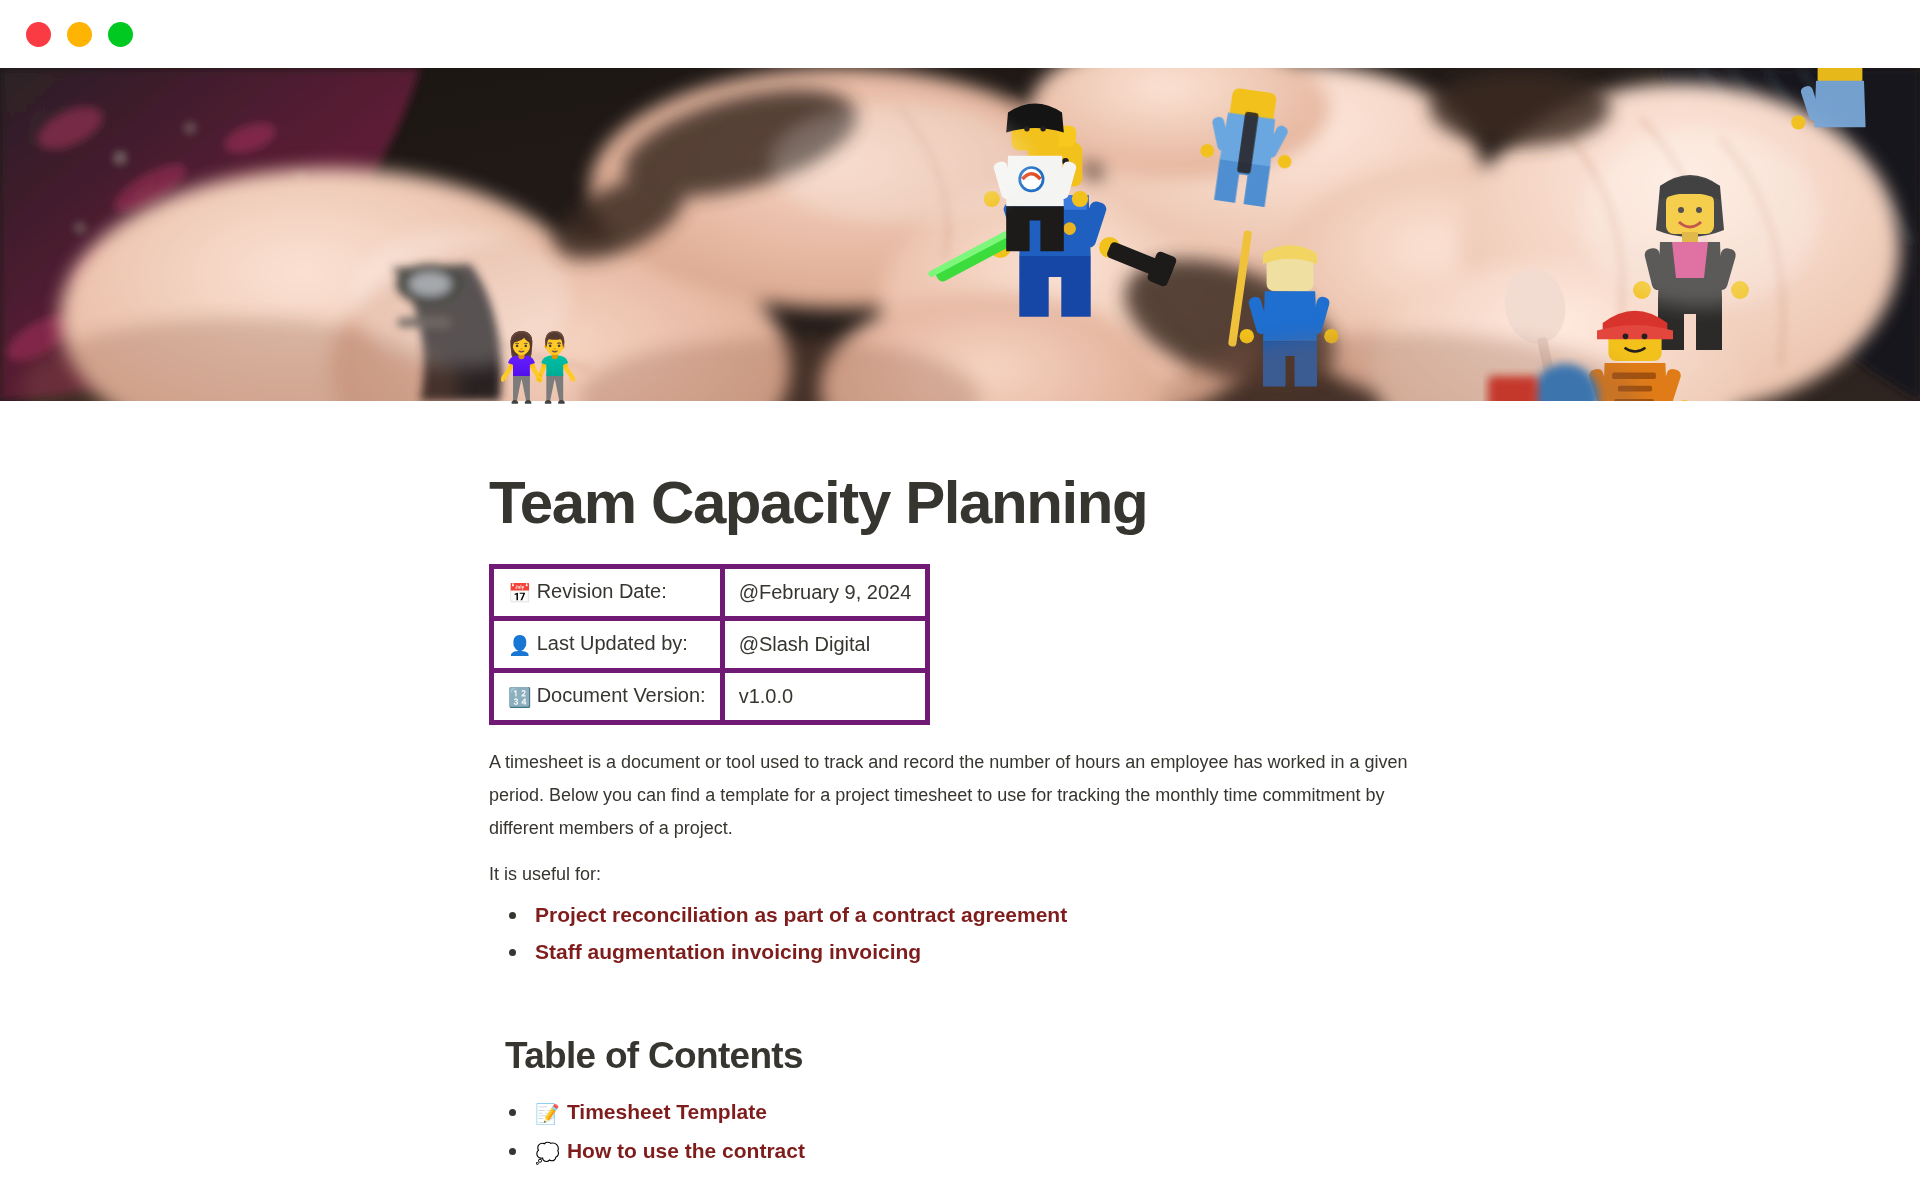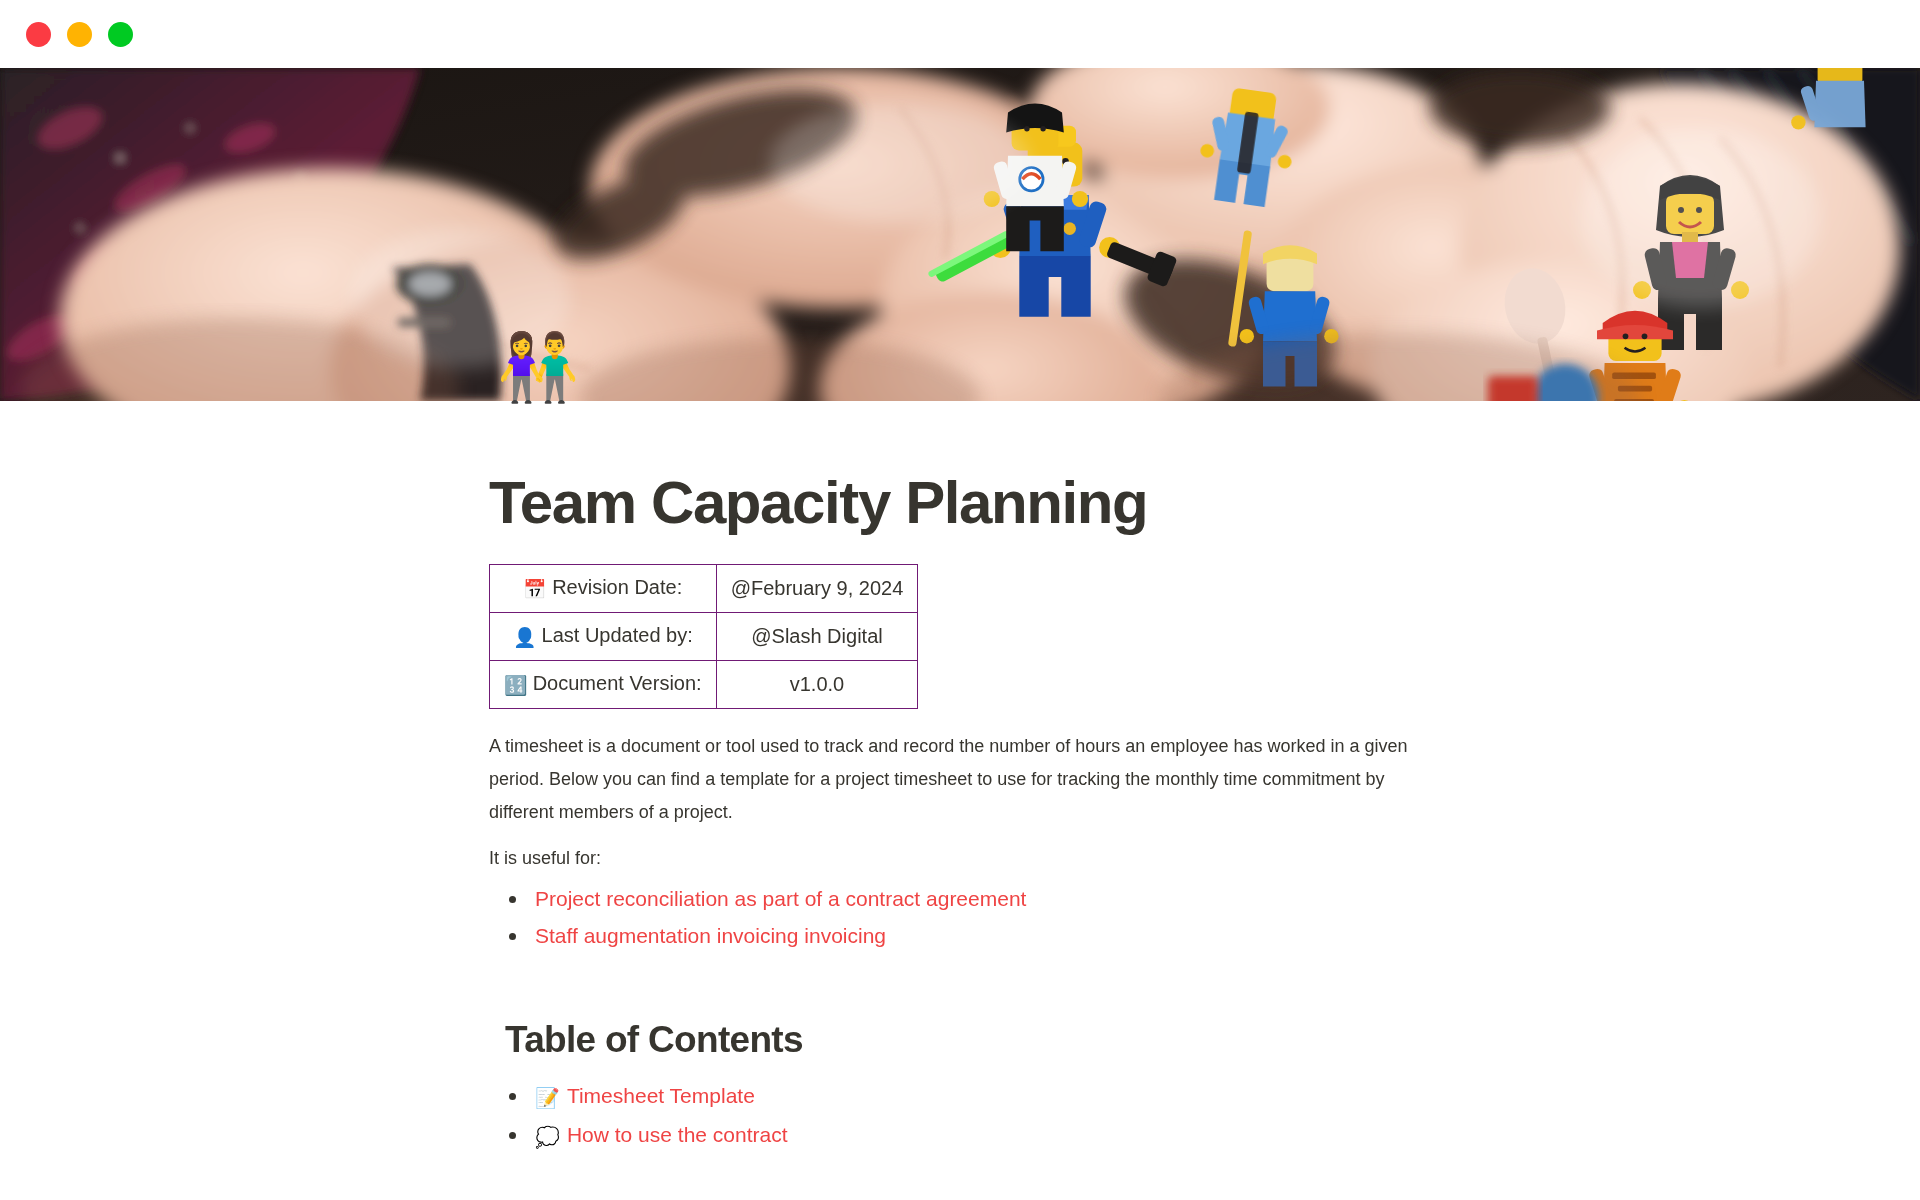--- a/index.html
+++ b/index.html
@@ -91,26 +91,25 @@
 
   
   .info-table {
     margin-top: 30px;
     border-collapse: collapse;
     table-layout: fixed;
     font-size: 20px;
     color: #37352f;
   }
   .info-table td {
-    border: 1px solid #701a75;
+    border: 5px solid #701a75;
     padding: 9px 14px;
     height: 29px;
     vertical-align: middle;
     white-space: nowrap;
-    text-align: center;
   }
   .info-table td.k { width: 182px; }
   .info-table td.v { width: 162px; }
   .cell-emoji {
     font-size: 19px;
     margin-right: 5px;
     display: inline-block;
     vertical-align: -2px;
   }
 
@@ -127,22 +126,23 @@
 
   ul.bullets {
     margin: 6px 0 0 0;
     padding: 0 0 0 46px;
     list-style: none;
   }
   ul.bullets li {
     position: relative;
     font-size: 21px;
     line-height: 26px;
-    color: #ef4444;
+    color: #7f1d1d;
     padding: 5px 0 6px 0;
+    font-weight: bold;
   }
   ul.bullets li::before {
     content: "";
     position: absolute;
     left: -26px;
     top: 15px;
     width: 7px;
     height: 7px;
     border-radius: 50%;
     background: #37352f;

